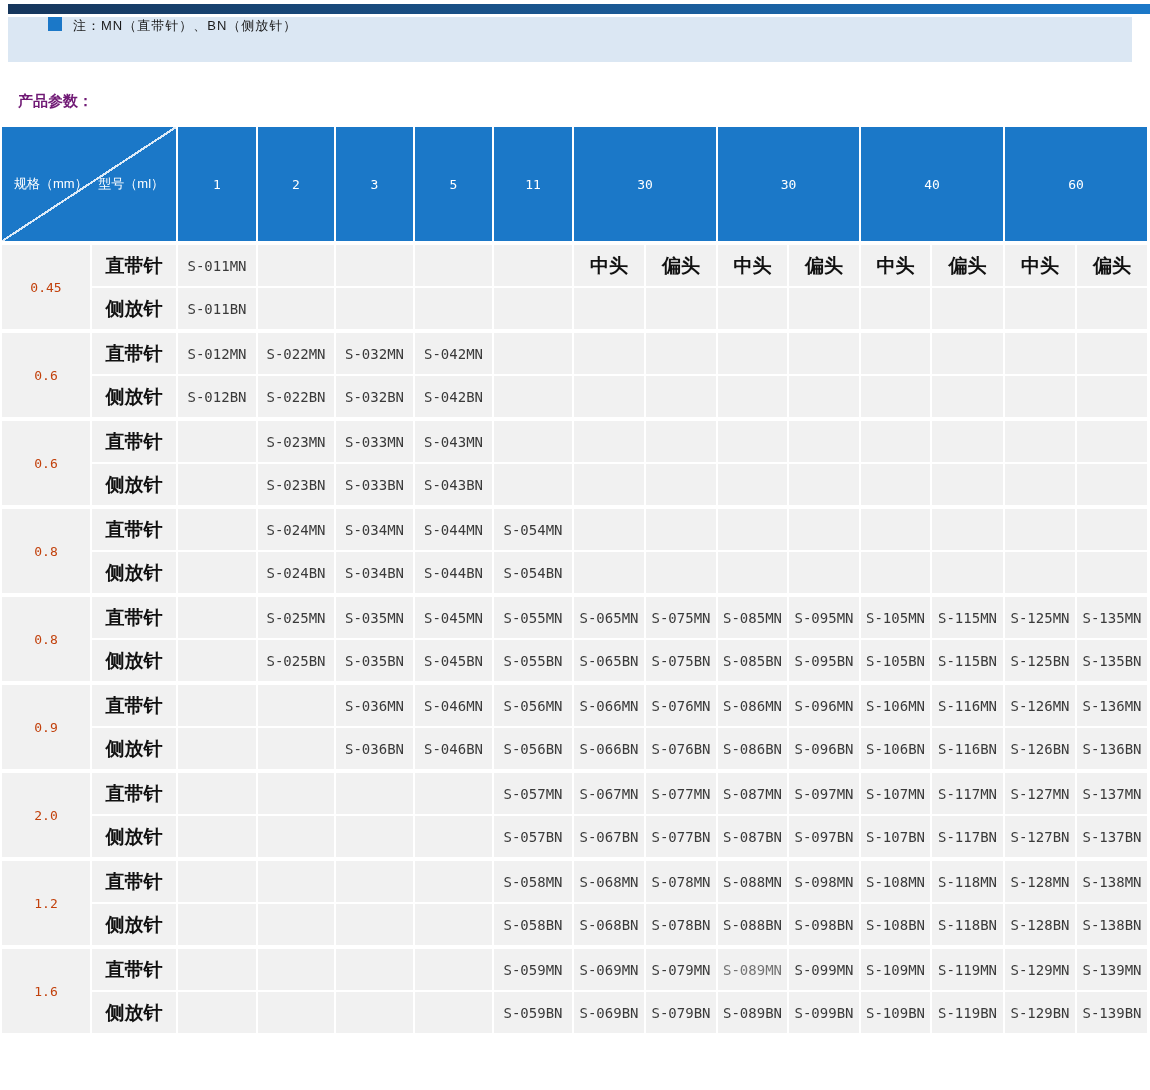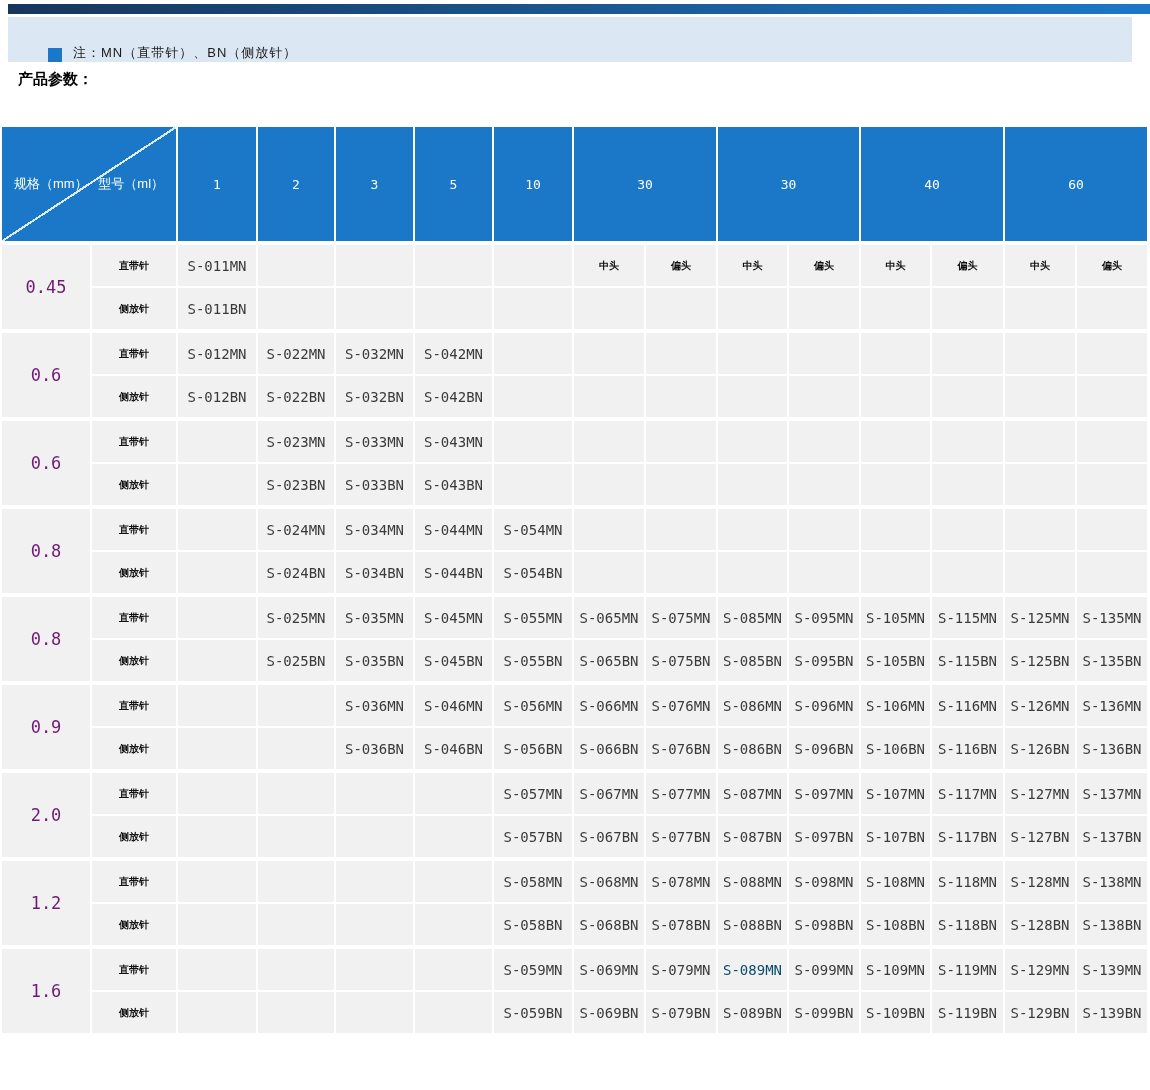--- a/index.html
+++ b/index.html
@@ -10,32 +10,32 @@
     position:relative;
     overflow:hidden;
   }
   .top-bar {
     position:absolute; left:8px; right:0; top:4px; height:10px;
     background:linear-gradient(to right, #16365C 0%, #1A5A96 55%, #1B78C8 100%);
   }
   .note-band {
     position:absolute; left:8px; right:18px; top:17px; height:45px;
     background:#DBE7F3;
-    display:flex; align-items:flex-end;
+    display:flex; align-items:flex-start;
   }
   .bullet {
     width:14px; height:14px; background:#1B78C8;
     margin-left:40px; flex:0 0 auto;
   }
   .note-text {
     margin-left:11px; font-size:13px; color:#1a1a1a; letter-spacing:1px;
   }
   .section-title {
-    position:absolute; left:18px; top:70px;
-    font-size:15px; font-weight:bold; color:#000000;
+    position:absolute; left:18px; top:92px;
+    font-size:15px; font-weight:bold; color:#701a75;
   }
   table.params {
     position:absolute; left:0; top:125px;
     border-collapse:collapse; table-layout:fixed;
     width:1147px;
   }
   table.params th, table.params td {
     border:2px solid #ffffff;
     text-align:center; vertical-align:middle;
     overflow:hidden; white-space:nowrap;
@@ -58,24 +58,24 @@
     padding:16px 12px; height:100%;
     font-size:13px; color:#fff;
     font-family:"Liberation Sans",sans-serif;
   }
   tbody td {
     background:#F1F1F1; height:41px;
     font-size:14px; color:#3a3a3a;
     font-family:"DejaVu Sans Mono","Liberation Sans",sans-serif;
   }
   td.spec-cell {
-    font-size:17px; color:#701a75;
+    font-size:13px; color:#c2410c;
   }
   td.type-cell, td.tip-cell {
-    font-weight:bold; font-size:10px; color:#111;
+    font-weight:bold; font-size:19px; color:#111;
     font-family:Liberation Serif, serif;
   }
   tr.group-start th, tr.group-start td { border-top:4px solid #ffffff; }
   td.highlight { color:#FF6600; }
 </style>
 </head>
 <body>
 
 <div class="top-bar"></div>
 
@@ -109,21 +109,21 @@
       <th class="corner" colspan="2">
         <div class="corner-inner">
           <span>规格（mm）</span>
           <span>型号（ml）</span>
         </div>
       </th>
     <th colspan="1">1</th>
         <th colspan="1">2</th>
         <th colspan="1">3</th>
         <th colspan="1">5</th>
-        <th colspan="1">10</th>
+        <th colspan="1">11</th>
         <th colspan="2">30</th>
         <th colspan="2">30</th>
         <th colspan="2">40</th>
         <th colspan="2">60</th>
       </tr>
   </thead>
   <tbody>
       <tr class="group-start">
         <td rowspan="2" class="spec-cell">0.45</td>
         <td class="type-cell">直带针</td>
@@ -391,21 +391,21 @@
       <tr class="group-start">
         <td rowspan="2" class="spec-cell">1.6</td>
         <td class="type-cell">直带针</td>
         <td class="model-cell"></td>
         <td class="model-cell"></td>
         <td class="model-cell"></td>
         <td class="model-cell"></td>
         <td class="model-cell">S-059MN</td>
         <td class="model-cell">S-069MN</td>
         <td class="model-cell">S-079MN</td>
-        <td class="model-cell highlight" style="color: #0c4a6e;">S-089MN</td>
+        <td class="model-cell highlight" style="color: #737373;">S-089MN</td>
         <td class="model-cell">S-099MN</td>
         <td class="model-cell">S-109MN</td>
         <td class="model-cell">S-119MN</td>
         <td class="model-cell">S-129MN</td>
         <td class="model-cell">S-139MN</td>
       </tr>
       <tr>
         <td class="type-cell">侧放针</td>
         <td class="model-cell"></td>
         <td class="model-cell"></td>

